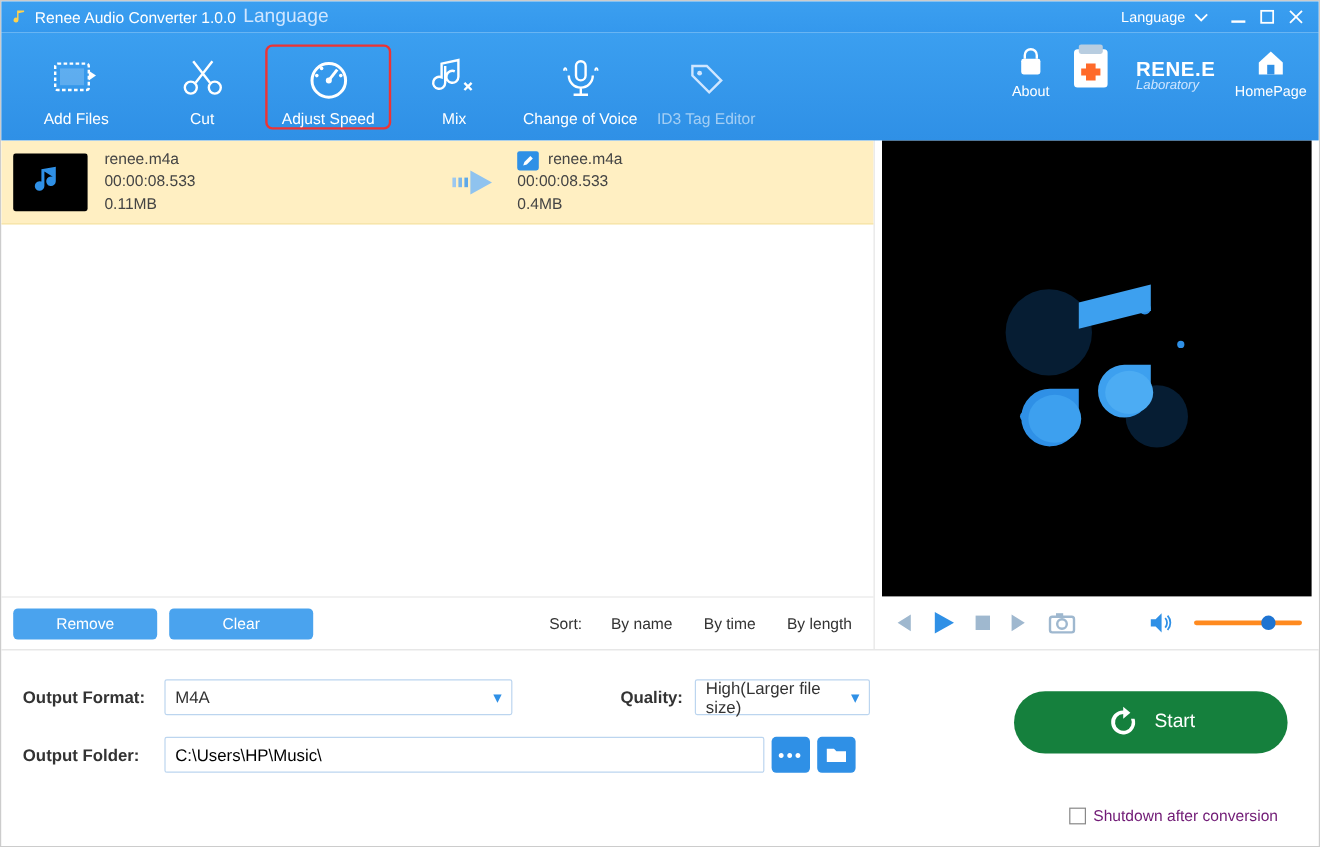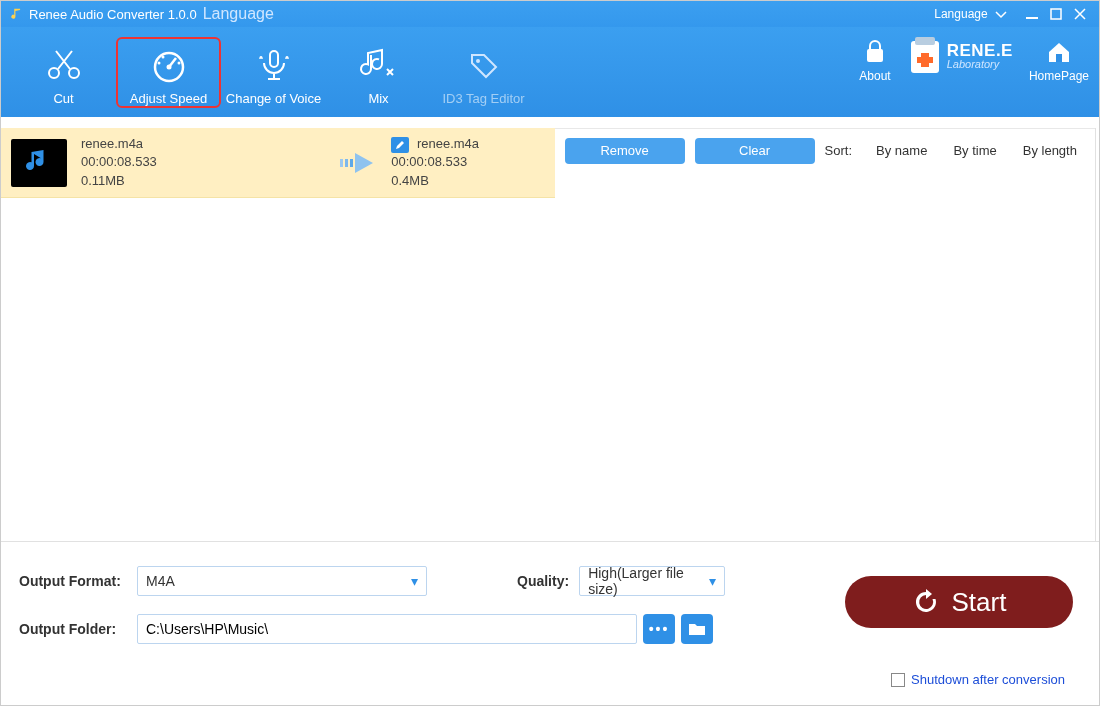--- a/index.html
+++ b/index.html
@@ -13,25 +13,25 @@
   .titlebar .winbtn { width:22px; height:18px; display:inline-flex; align-items:center; justify-content:center; margin-left:2px; cursor:pointer; }
 
   .toolbar { height: 90px; background: linear-gradient(#3b9ff0,#2f90e6); display:flex; align-items:center; padding: 0 10px; position:relative; }
   .toolbar .btn { width: 105px; text-align:center; color:#fff; font-size:13px; cursor:pointer; padding-top:6px;}
   .toolbar .btn.disabled { color: rgba(255,255,255,0.55); }
   .toolbar .btn .ico { height:40px; display:flex; align-items:center; justify-content:center; margin-bottom:6px;}
   .toolbar .btn.highlighted { border:2px solid #e33; border-radius:6px;text-align:center; }
   .toolbar .right-area { position:absolute; right:10px; top:8px; display:flex; gap:16px; align-items:flex-start; color:#fff; font-size:12px; }
   .right-area .link { text-align:center; cursor:pointer; }
   .right-area .link .ico { height:34px; display:flex; align-items:center; justify-content:center; }
-  .logo-block { display:flex; align-items:center; gap:4px; }
+  .logo-block { display:flex; align-items:flex-end; gap:20px; }
 
   
   .main { display:flex; height: 424px; }
-  .left { flex:1; display:flex; flex-direction:row; border-right:1px solid #e1e1e1;margin-top:11px;}
+  .left { flex:1; display:flex; flex-direction:column; border-right:1px solid #e1e1e1;}
   .right { width: 370px; display:flex; flex-direction:column; background:#fff; }
 
   .filelist { flex:1; overflow:auto; }
   .filerow { display:flex; align-items:center; background:#ffefc2; height:70px; border-bottom:1px solid #f5e3a6; padding:6px 10px; font-size:13px; color:#444;}
   .filerow .thumb { width:62px; height:48px; background:#000; border-radius:2px; display:flex; align-items:center; justify-content:center; margin-right:14px;}
   .filerow .col { line-height:1.4; }
   .filerow .src { width: 280px; }
   .filerow .arrow { width:64px; display:flex; justify-content:center; }
   .filerow .dst { width: 170px; }
   .filerow .stat { flex:1; text-align:center; }
@@ -51,22 +51,22 @@
   
   .bottom { height:164px; border-top:1px solid #e1e1e1; padding:24px 18px 10px; position:relative; font-size:14px; color:#333;}
   .fieldrow { display:flex; align-items:center; margin-bottom:18px; }
   .fieldrow .lbl { width:118px;font-weight:bold; }
   .combo { border:1px solid #bcd5ef; height:30px; display:flex; align-items:center; padding:0 8px; background:#fff; border-radius:2px; cursor:pointer; justify-content:space-between;}
   .combo .caret { color:#2f90e6; }
   .pathinput { border:1px solid #bcd5ef; height:30px; width:500px; padding:0 8px; font-size:14px; border-radius:2px; }
   .iconbtn { width:32px; height:30px; background:#2f90e6; border-radius:4px; display:flex; align-items:center; justify-content:center; margin-left:6px; cursor:pointer; color:#fff;}
   .iconbtn.dots { letter-spacing:2px; font-weight:bold; }
 
-  .startbtn { position:absolute; right:26px; top:34px; width:228px; height:52px; background:#7f1d1d; border-radius:26px; color:#fff; font-size:26px; display:flex; align-items:center; justify-content:center; gap:12px; cursor:pointer;}
-  .shutdown { position:absolute; right:34px; bottom:18px; font-size:13px; color:#1d4ed8; display:flex; align-items:center; gap:6px; cursor:pointer;}
+  .startbtn { position:absolute; right:26px; top:34px; width:228px; height:52px; background:#15803d; border-radius:26px; color:#fff; font-size:16px; display:flex; align-items:center; justify-content:center; gap:12px; cursor:pointer;}
+  .shutdown { position:absolute; right:34px; bottom:18px; font-size:13px; color:#701a75; display:flex; align-items:center; gap:6px; cursor:pointer;}
   .shutdown .cb { width:14px; height:14px; border:1px solid #888; background:#fff; }
 
 </style>
 </head>
 <body>
 
 <div class="titlebar">
   <span class="app-icon">
     <svg width="14" height="14" viewBox="0 0 24 24">
         <path fill="#ffd24d" d="M9 3v10.5a3.5 3.5 0 1 0 2 3.2V7l8-2V3z"></path>
@@ -94,20 +94,30 @@
     </span>
   <span class="winbtn">
       <svg width="12" height="12">
         <path d="M1 1l10 10M11 1L1 11" stroke="#fff" stroke-width="1.5"></path>
       </svg>
     </span>
 </div>
 
 <div class="toolbar">
 
+  <div class="btn">
+    <div class="ico">
+      <svg width="40" height="36" viewBox="0 0 40 36">
+          <rect x="2" y="6" width="28" height="22" rx="2" fill="none" stroke="#fff" stroke-width="2" stroke-dasharray="3 2"></rect>
+          <rect x="6" y="10" width="20" height="14" fill="#fff" opacity="0.2"></rect>
+          <path d="M30 12l6 4-6 4z" fill="#fff"></path>
+        </svg>
+    </div>
+    <div>Add Files</div>
+  </div>
 
   <div class="btn">
     <div class="ico">
       <svg width="40" height="36" viewBox="0 0 40 36">
           <circle cx="10" cy="26" r="5" fill="none" stroke="#fff" stroke-width="2"></circle>
           <circle cx="30" cy="26" r="5" fill="none" stroke="#fff" stroke-width="2"></circle>
           <path d="M14 22L28 4M26 22L12 4" stroke="#fff" stroke-width="2"></path>
         </svg>
     </div>
     <div>Cut</div>
@@ -123,36 +133,36 @@
           <circle cx="30" cy="16" r="1.5" fill="#fff"></circle>
           <circle cx="14" cy="10" r="1.5" fill="#fff"></circle>
         </svg>
     </div>
     <div>Adjust Speed</div>
   </div>
 
   <div class="btn">
     <div class="ico">
       <svg width="40" height="36" viewBox="0 0 40 36">
+          <path d="M12 8v14a5 5 0 1 1-3-4.6V6l14-3v14a5 5 0 1 1-3-4.6" fill="none" stroke="#fff" stroke-width="2"></path>
+          <path d="M28 22l6 6M34 22l-6 6" stroke="#fff" stroke-width="2"></path>
+        </svg>
+    </div>
+    <div>Mix</div>
+  </div>
+
+  <div class="btn">
+    <div class="ico">
+      <svg width="40" height="36" viewBox="0 0 40 36">
           <rect x="16" y="4" width="8" height="16" rx="4" fill="none" stroke="#fff" stroke-width="2"></rect>
           <path d="M10 16a10 10 0 0 0 20 0M20 26v6M14 32h12" stroke="#fff" stroke-width="2" fill="none"></path>
           <path d="M6 12c0-3 2-3 2 0M32 12c0-3 2-3 2 0" stroke="#fff" stroke-width="1.5" fill="none"></path>
         </svg>
     </div>
     <div>Change of Voice</div>
-  </div>
-
-  <div class="btn">
-    <div class="ico">
-      <svg width="40" height="36" viewBox="0 0 40 36">
-          <path d="M12 8v14a5 5 0 1 1-3-4.6V6l14-3v14a5 5 0 1 1-3-4.6" fill="none" stroke="#fff" stroke-width="2"></path>
-          <path d="M28 22l6 6M34 22l-6 6" stroke="#fff" stroke-width="2"></path>
-        </svg>
-    </div>
-    <div>Mix</div>
   </div>
 
   <div class="btn disabled">
     <div class="ico">
       <svg width="40" height="36" viewBox="0 0 40 36">
           <path d="M8 8h12l12 12-10 10L8 16z" fill="none" stroke="#cfe6ff" stroke-width="2"></path>
           <circle cx="14" cy="14" r="2" fill="#cfe6ff"></circle>
         </svg>
     </div>
     <div>ID3 Tag Editor</div>

